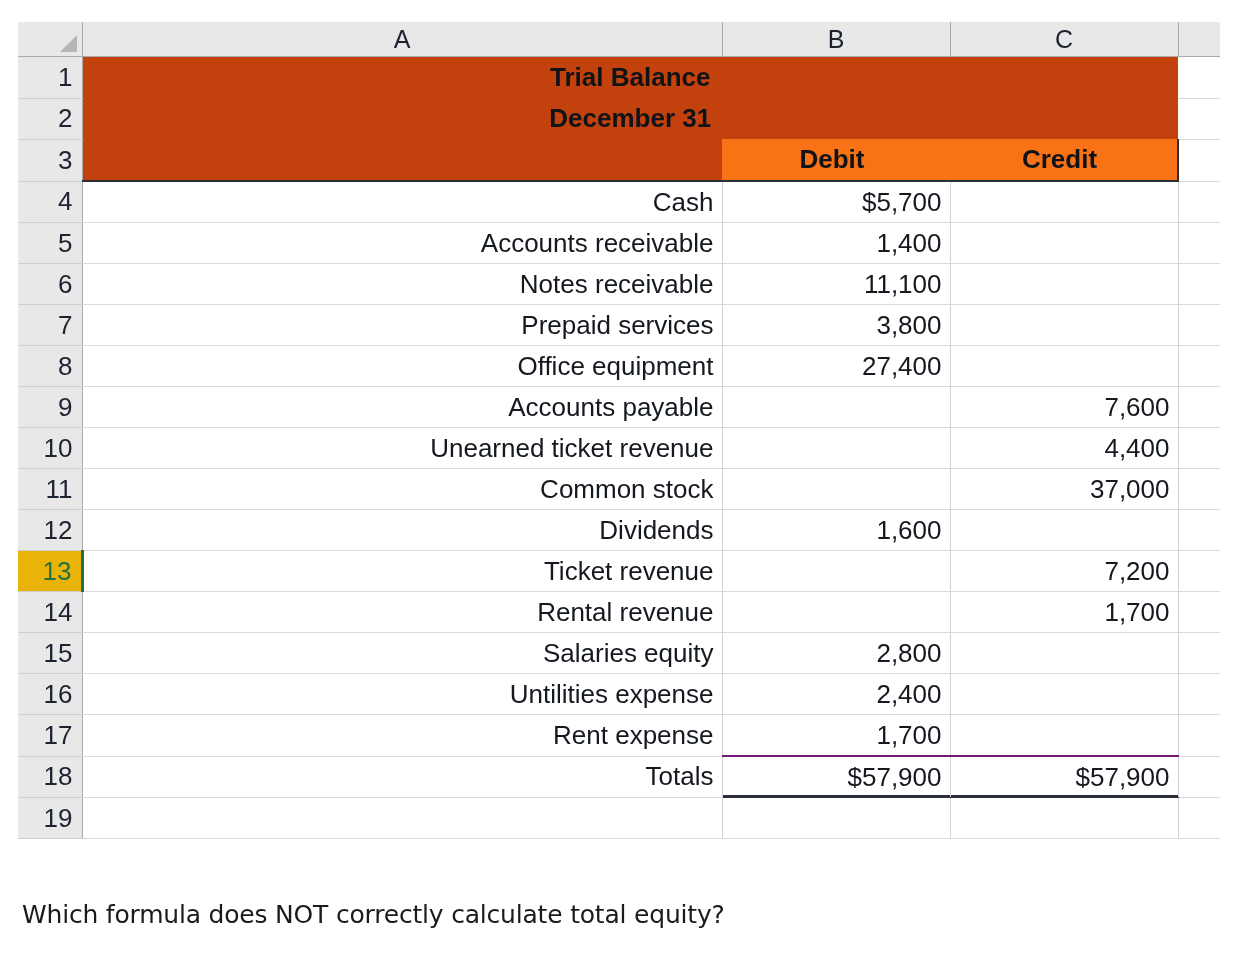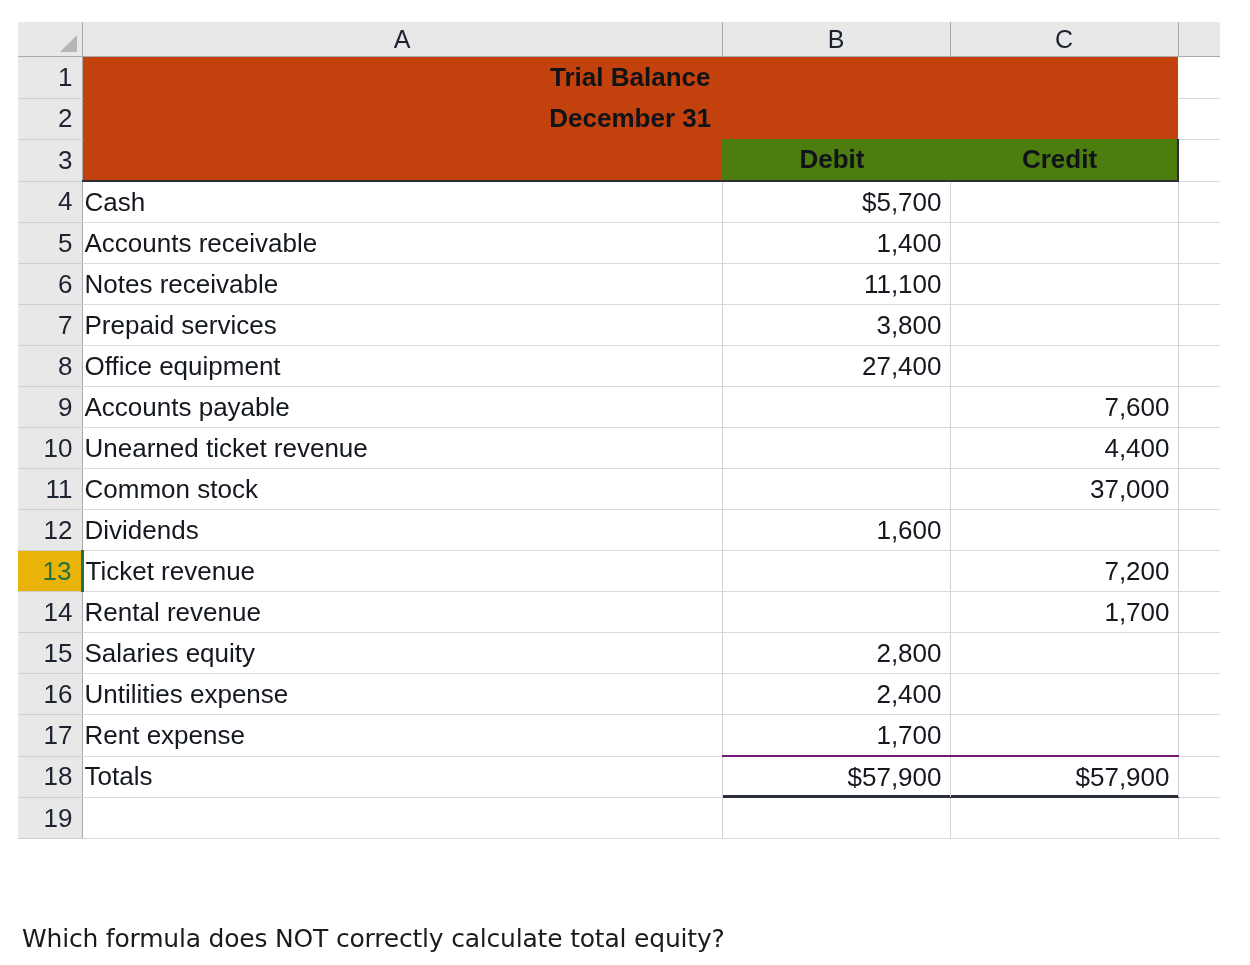--- a/index.html
+++ b/index.html
@@ -90,39 +90,39 @@
     border-bottom: 1px solid #D9D9D9;
     font-size: 26px;
     color: #14181f;
     padding: 0 8px;
     vertical-align: middle;
     white-space: nowrap;
     overflow: hidden;
     background: #ffffff;
   }
   td.cell.num { text-align: right; }
-  td.cell.txt { text-align: left; padding-left: 2px; }
+  td.cell.txt { text-align: right; padding-left: 2px; }
   td.cell.blank-d { border-right: 1px solid #D4D4D4; }
 
   
   td.titlecell {
     background: #c2410c;
     text-align: center;
     font-weight: bold;
     font-size: 26px;
     color: #101418;
     border-right: none;
     border-bottom: none;
     height: 41px;
     vertical-align: middle;
     padding: 0;
   }
   tr.row3 td.titlecell { border-bottom: 2px solid #2a2f3a; }
   td.hdrlabel {
-    background: #4d7c0f;
+    background: #f97316;
     text-align: center;
     font-weight: bold;
     font-size: 26px;
     color: #101418;
     border-bottom: 2px solid #2a2f3a;
     border-right: none;
     height: 41px;
     vertical-align: middle;
     padding: 0 8px 0 0;
   }
@@ -132,21 +132,21 @@
   td.total-top { border-top: 2px solid #701a75; }
   td.total-bottom {
     border-bottom: 1px solid #2a2f3a;
     box-shadow: inset 0 -5px 0 -3px #2a2f3a;
   }
 
   
   #question {
     position: absolute;
     left: 22px;
-    top: 924px;
+    top: 900px;
     font-size: 25px;
     color: #1b1b1b;
     font-family: "DejaVu Sans", sans-serif;
     letter-spacing: -0.2px;
   }
 </style>
 </head>
 <body>
 
 <div id="sheet">

